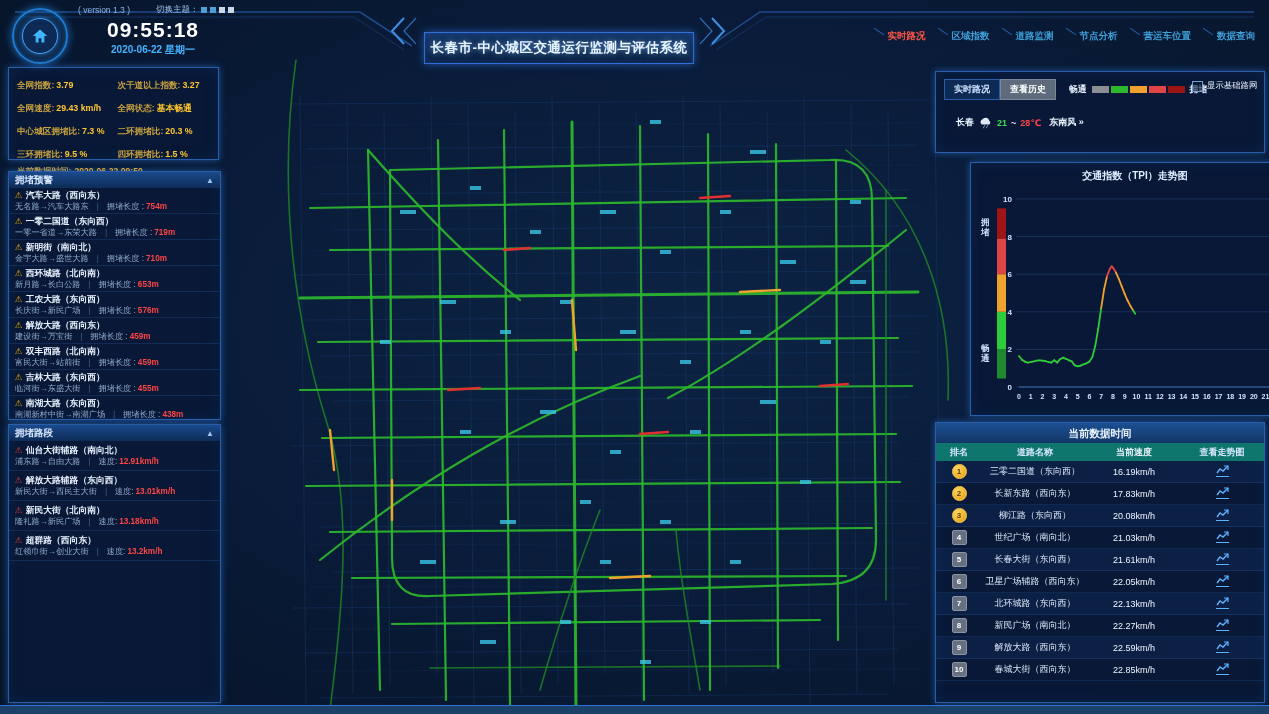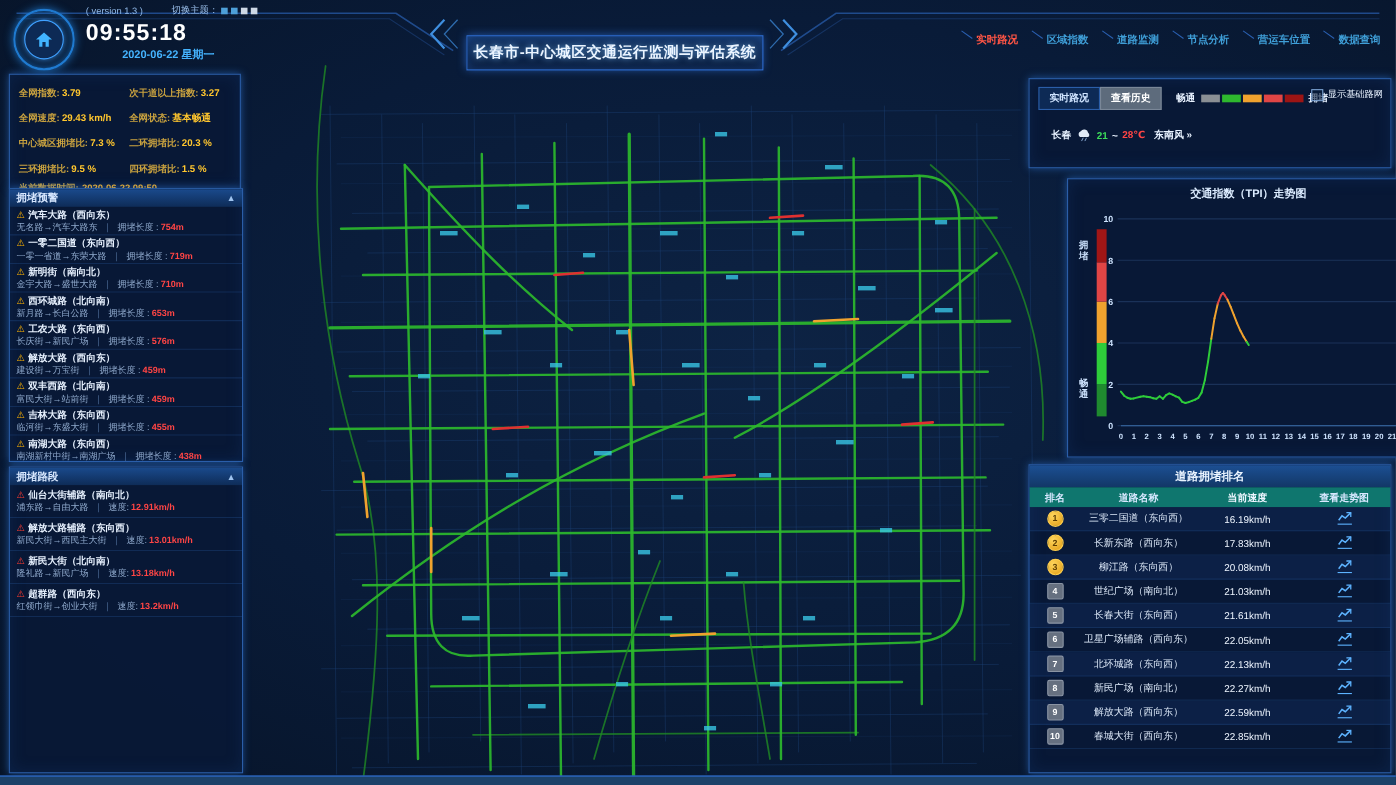--- a/index.html
+++ b/index.html
@@ -22,21 +22,21 @@
   .logo{position:absolute;left:12px;top:8px;width:52px;height:52px;border-radius:50%;
     border:2px solid #1f7ad0;box-shadow:0 0 9px rgba(31,122,208,.9), inset 0 0 9px rgba(31,122,208,.7);
     display:flex;align-items:center;justify-content:center;z-index:3;}
   .logo-inner{width:34px;height:34px;border-radius:50%;background:#0d2a55;border:1px solid #3fa0ff;
     display:flex;align-items:center;justify-content:center;box-shadow:0 0 6px rgba(63,160,255,.8);}
   .meta-row{position:absolute;left:78px;top:4px;z-index:3;display:flex;gap:26px;align-items:center;}
   .version{font-size:8.5px;color:#8fb8e8;}
   .theme{font-size:8.5px;color:#9fc4f0;display:flex;align-items:center;gap:3px;}
   .sw{width:6px;height:6px;display:inline-block;}
   .sw.b{background:#4d9fd8}.sw.l{background:#cdd8e6}
-  .clock{position:absolute;left:78px;top:18px;width:150px;z-index:3;
+  .clock{position:absolute;left:78px;top:18px;width:150px;text-align:center;z-index:3;
     font-size:21px;font-weight:bold;color:#ffffff;letter-spacing:1px;}
   .date{position:absolute;left:78px;top:43px;width:150px;text-align:center;z-index:3;
     font-size:10px;font-weight:bold;color:#45b4ff;}
   .title-box{position:absolute;left:424px;top:32px;width:268px;height:30px;z-index:3;
     background:linear-gradient(180deg, rgba(20,52,100,.92), rgba(10,28,58,.92));
     border:1px solid #2f6fd6;box-shadow:0 0 8px rgba(47,111,214,.7), inset 0 0 10px rgba(47,111,214,.35);
     display:flex;align-items:center;justify-content:center;}
   .title-box h1{margin:0;font-size:13.5px;color:#eaf4ff;font-weight:bold;letter-spacing:.5px;
     text-shadow:0 0 6px rgba(120,190,255,.8);}
   .nav{position:absolute;right:14px;top:30px;z-index:3;display:flex;gap:26px;}
@@ -44,21 +44,21 @@
   .nav-item::before{content:"";position:absolute;left:-15px;top:1px;width:12px;height:1px;background:#2a5fb0;transform:rotate(35deg);}
   .nav-item.active{color:#ff5545;}
   
   .panel{position:absolute;z-index:2;background:rgba(8,24,54,.94);
     border:1px solid #2b5ea8;box-shadow:0 0 7px rgba(43,110,200,.65), inset 0 0 14px rgba(20,60,120,.3);}
   .p-head{height:16px;display:flex;align-items:center;justify-content:space-between;
     padding:0 6px;background:linear-gradient(180deg,#1a4a8c,#0e2c58);
     font-size:9.5px;font-weight:bold;color:#d8e8ff;}
   .p-arrow{font-size:8px;color:#9fc4f0;cursor:pointer;}
   
-  #stats{left:8px;top:67px;width:211px;height:105px;padding:6px 8px;box-sizing:border-box;}
+  #stats{left:8px;top:67px;width:211px;height:93px;padding:6px 8px;box-sizing:border-box;}
   .stats-grid{display:grid;grid-template-columns:1.02fr 1fr;column-gap:6px;row-gap:5px;}
   .stat .lab{font-size:8.6px;color:#c9a23f;font-weight:bold;}
   .stat .val{font-size:8.8px;color:#ffc62e;font-weight:bold;margin-left:2px;}
   .stat-update{margin-top:5px;font-size:8.6px;color:#c9a23f;font-weight:bold;}
   .stat-update .val{color:#ffb41e;margin-left:3px;}
   
   #warnings{left:8px;top:171px;width:211px;height:247px;overflow:hidden;}
   #congestion{left:8px;top:424px;width:211px;height:277px;overflow:hidden;}
   .w-body{overflow:hidden;height:calc(100% - 16px);}
   .w-item{padding:2px 6px 1px;border-bottom:1px solid rgba(40,90,160,.3);}
@@ -524,21 +524,21 @@
       <line x1="147.7826086956522" y1="95.9" x2="150.7173913043478" y2="103.42000000000002" stroke="#f0a22e" stroke-width="1.8" stroke-linecap="round"></line>
       <line x1="150.7173913043478" y1="103.42000000000002" x2="153.6521739130435" y2="110.94" stroke="#f0a22e" stroke-width="1.8" stroke-linecap="round"></line>
       <line x1="153.6521739130435" y1="110.94" x2="156.58695652173913" y2="117.52000000000001" stroke="#f0a22e" stroke-width="1.8" stroke-linecap="round"></line>
       <line x1="156.58695652173913" y1="117.52000000000001" x2="159.52173913043478" y2="123.16" stroke="#f0a22e" stroke-width="1.8" stroke-linecap="round"></line>
       <line x1="159.52173913043478" y1="123.16" x2="162.45652173913044" y2="127.86" stroke="#f0a22e" stroke-width="1.8" stroke-linecap="round"></line>
       <line x1="162.45652173913044" y1="127.86" x2="164.2173913043478" y2="130.68" stroke="#2ecc3a" stroke-width="1.8" stroke-linecap="round"></line>
     </svg>
 </div>
 
 <div id="ranking" class="panel">
-  <div class="t-title">道路拥堵排名</div>
+  <div class="t-title">当前数据时间</div>
   <div class="t-headrow">
     <span class="col-rank">排名</span>
     <span class="col-road">道路名称</span>
     <span class="col-speed">当前速度</span>
     <span class="col-icon">查看走势图</span>
   </div>
   <div>
 
       <div class="t-row">
         <span class="col-rank">

